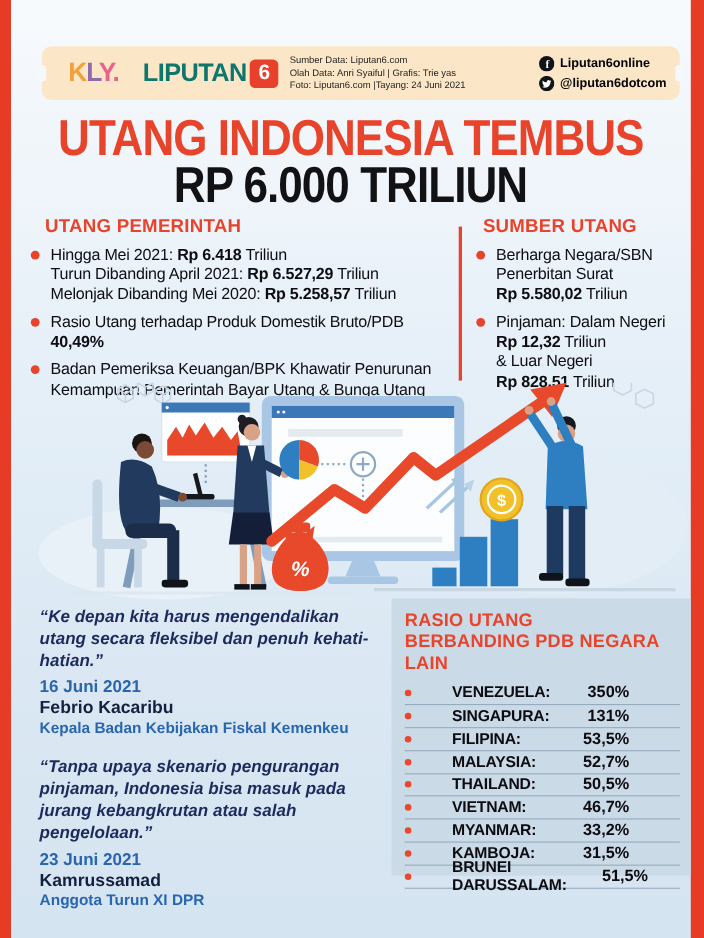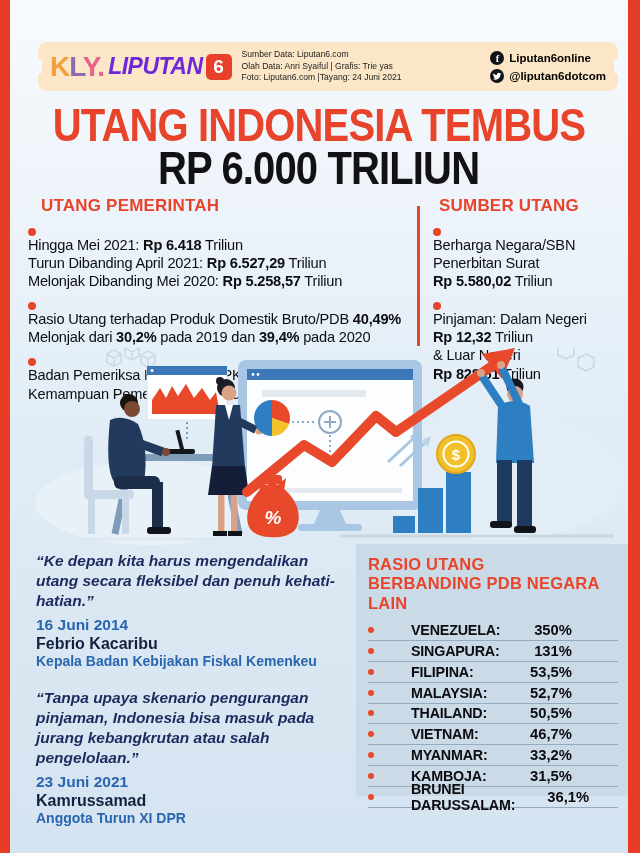--- a/index.html
+++ b/index.html
@@ -9,42 +9,42 @@
   .stripe{position:absolute;top:0;bottom:0;background:#e63c26;}
   .stripe.left{left:0;width:10px;}
   .stripe.right{right:0;width:12px;}
 
   
   .header-card{position:absolute;left:38px;top:42px;width:580px;height:49px;background:#fbe7c7;
     border-radius:9px;display:flex;align-items:center;padding:0 12px;box-sizing:border-box;}
   .header-card::before,.header-card::after{content:"";position:absolute;width:7px;height:15px;background:#f6f9fc;border-radius:4px;top:17px;}
   .header-card::before{left:-3px;}
   .header-card::after{right:-3px;}
-  .kly{font-weight:700;font-size:28px;letter-spacing:-1px;flex:none;}
-  .brand{font-weight:700;font-size:23px;color:#6d28d9;letter-spacing:-0.5px;margin-left:4px;flex:none;font-style:italic;}
+  .kly{font-weight:700;font-size:24px;letter-spacing:-1px;flex:none;margin-left:12px;}
+  .brand{font-weight:700;font-size:23px;color:#0f766e;letter-spacing:-0.5px;margin-left:22px;flex:none;}
   .six-box{width:26px;height:26px;background:#e8402b;border-radius:5px;color:#fff;font-weight:700;font-size:19px;
     display:flex;align-items:center;justify-content:center;margin-left:3px;flex:none;}
   .credits{margin-left:10px;font-size:8.6px;line-height:1.35;color:#1d1d1d;width:196px;flex:none;}
   .socials{margin-left:auto;display:flex;flex-direction:column;gap:4px;align-items:flex-start;}
   .social-row{display:flex;align-items:center;gap:5px;font-weight:700;font-size:11.5px;color:#000;}
   .sicon{width:14px;height:14px;flex:none;}
 
   
   .title-line{position:absolute;left:10px;right:12px;text-align:center;font-weight:700;white-space:nowrap;}
   .title-line .tin{display:inline-block;transform:scaleX(0.87);transform-origin:center;letter-spacing:-1px;}
   .title1{top:98px;font-size:46px;color:#e8432b;}
   .title2{top:141px;font-size:46px;color:#121214;}
 
   
   .sec-heading{color:#e8432b;font-weight:700;font-size:17px;letter-spacing:0.2px;}
   .left-col{position:absolute;left:28px;top:196px;width:384px;}
   .left-col .sec-heading{margin-left:13px;margin-bottom:6px;}
   .right-col{position:absolute;left:433px;top:196px;width:190px;}
   .right-col .sec-heading{margin-left:6px;margin-bottom:6px;}
-  .bullet{display:flex;gap:0;margin-top:7px;flex-direction:column;}
+  .bullet{display:flex;gap:10px;margin-top:7px;}
   .dot{width:8px;height:8px;border-radius:50%;background:#e8432b;flex:none;margin-top:5px;}
   .btext{font-size:14.6px;line-height:1.24;color:#0d0d12;letter-spacing:-0.2px;}
   .b{font-weight:700;}
   .vdivider{position:absolute;left:417px;top:206px;width:3px;height:140px;background:#e8432b;}
 
   
   .illus{position:absolute;left:10px;top:348px;width:618px;height:200px;}
 
   
   .quotes{position:absolute;left:36px;top:551px;width:314px;}
@@ -108,21 +108,20 @@
           <div class="btext">
             <div class="line"><span>Hingga Mei 2021: </span><span class="b">Rp 6.418</span><span> Triliun</span></div>
             <div class="line"><span>Turun Dibanding April 2021: </span><span class="b">Rp 6.527,29</span><span> Triliun</span></div>
             <div class="line"><span>Melonjak Dibanding Mei 2020: </span><span class="b">Rp 5.258,57</span><span> Triliun</span></div>
           </div>
         </div>
         <div class="bullet">
           <span class="dot"></span>
           <div class="btext">
             <div class="line"><span>Rasio Utang terhadap Produk Domestik Bruto/PDB </span><span class="b">40,49%</span></div>
-            <div class="line"><span>Melonjak dari </span><span class="b">30,2%</span><span> pada 2019 dan </span><span class="b">39,4%</span><span> pada 2020</span></div>
           </div>
         </div>
         <div class="bullet">
           <span class="dot"></span>
           <div class="btext">
             <div class="line"><span>Badan Pemeriksa Keuangan/BPK Khawatir Penurunan</span></div>
             <div class="line"><span>Kemampuan Pemerintah Bayar Utang &amp; Bunga Utang</span></div>
           </div>
         </div>
       </div>
@@ -284,21 +283,21 @@
       <rect x="504" y="178" width="22" height="7" rx="3" fill="#10131a"></rect>
     </g>
 
     <line x1="330" y1="188" x2="604" y2="188" stroke="#c9d7e3" stroke-width="3"></line>
     <line x1="55" y1="191" x2="310" y2="191" stroke="#dde8f1" stroke-width="3"></line>
   </svg>
 
   <div class="quotes">
     <div class="quote-block">
       <div class="qtext">“Ke depan kita harus mengendalikan utang secara fleksibel dan penuh kehati-hatian.”</div>
-      <div class="qdate">16 Juni 2014</div>
+      <div class="qdate">16 Juni 2021</div>
       <div class="qname">Febrio Kacaribu</div>
       <div class="qrole">Kepala Badan Kebijakan Fiskal Kemenkeu</div>
     </div>
     <div class="quote-block">
       <div class="qtext">“Tanpa upaya skenario pengurangan pinjaman, Indonesia bisa masuk pada jurang kebangkrutan atau salah pengelolaan.”</div>
       <div class="qdate">23 Juni 2021</div>
       <div class="qname">Kamrussamad</div>
       <div class="qrole">Anggota Turun XI DPR</div>
     </div>
   </div>
@@ -342,17 +341,17 @@
           <span class="value">33,2%</span>
         </div>
         <div class="trow">
           <span class="tdot"></span>
           <span class="country">KAMBOJA:</span>
           <span class="value">31,5%</span>
         </div>
         <div class="trow">
           <span class="tdot"></span>
           <span class="country">BRUNEI DARUSSALAM:</span>
-          <span class="value">36,1%</span>
+          <span class="value">51,5%</span>
         </div>
       </div>
   </div>
 </div>
 
 </body></html>

